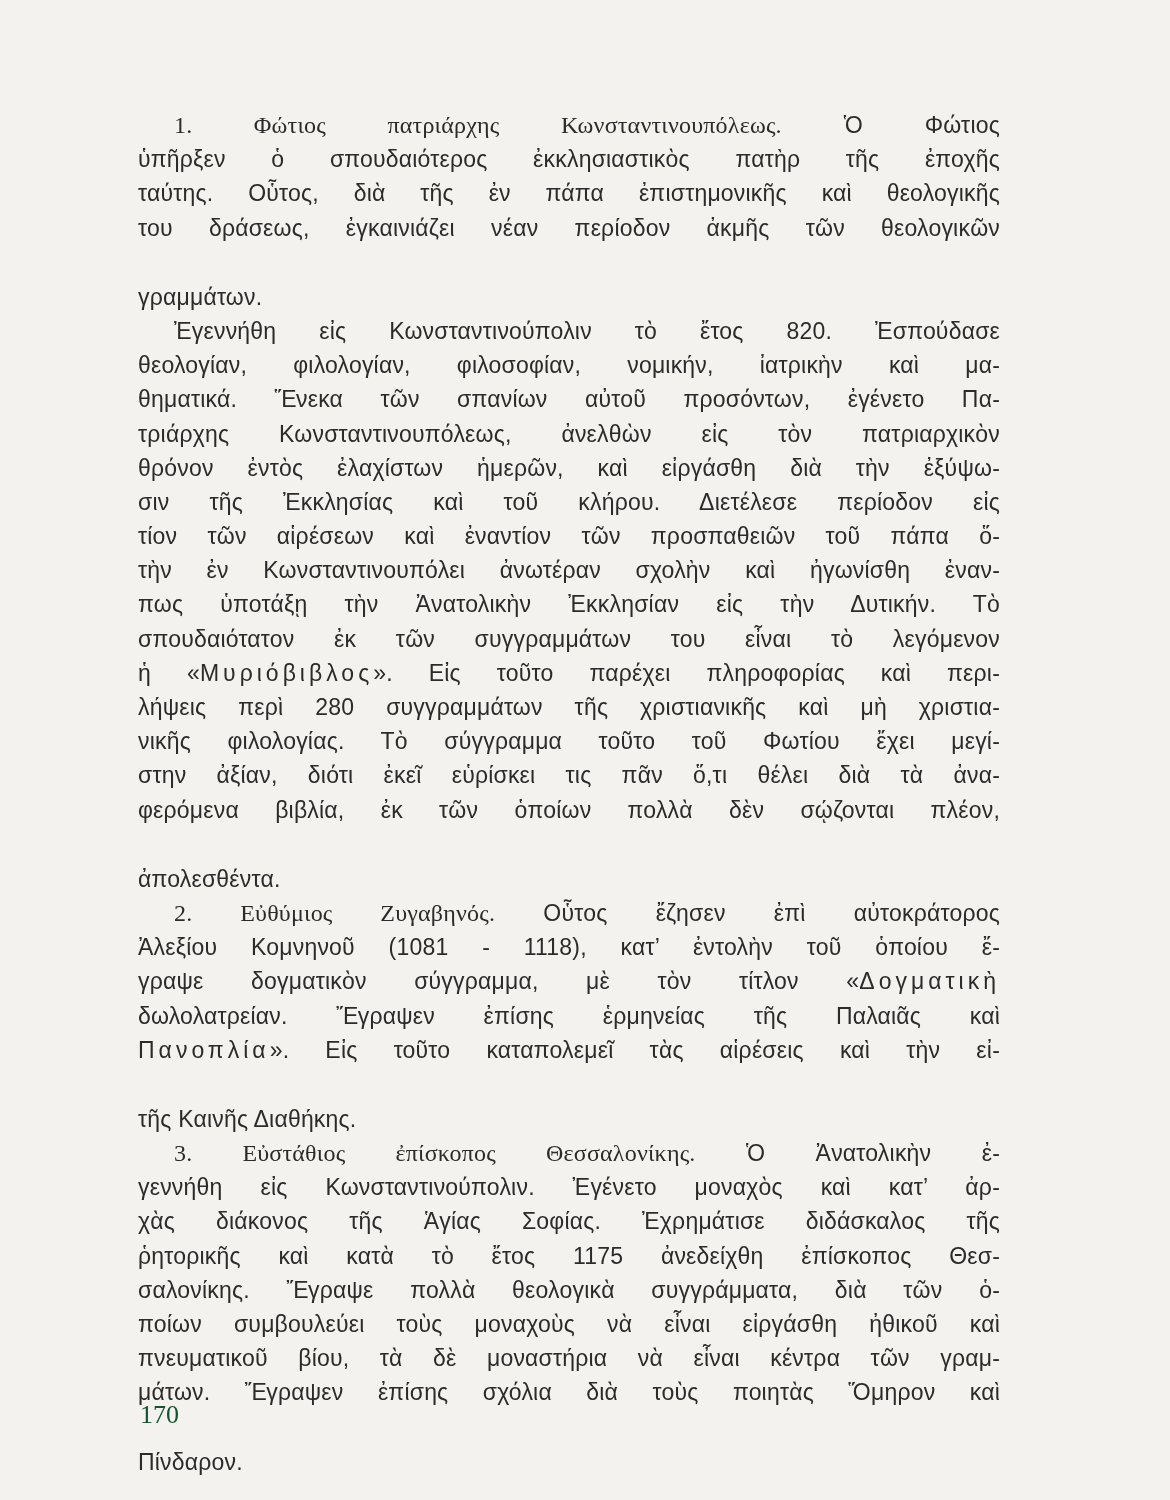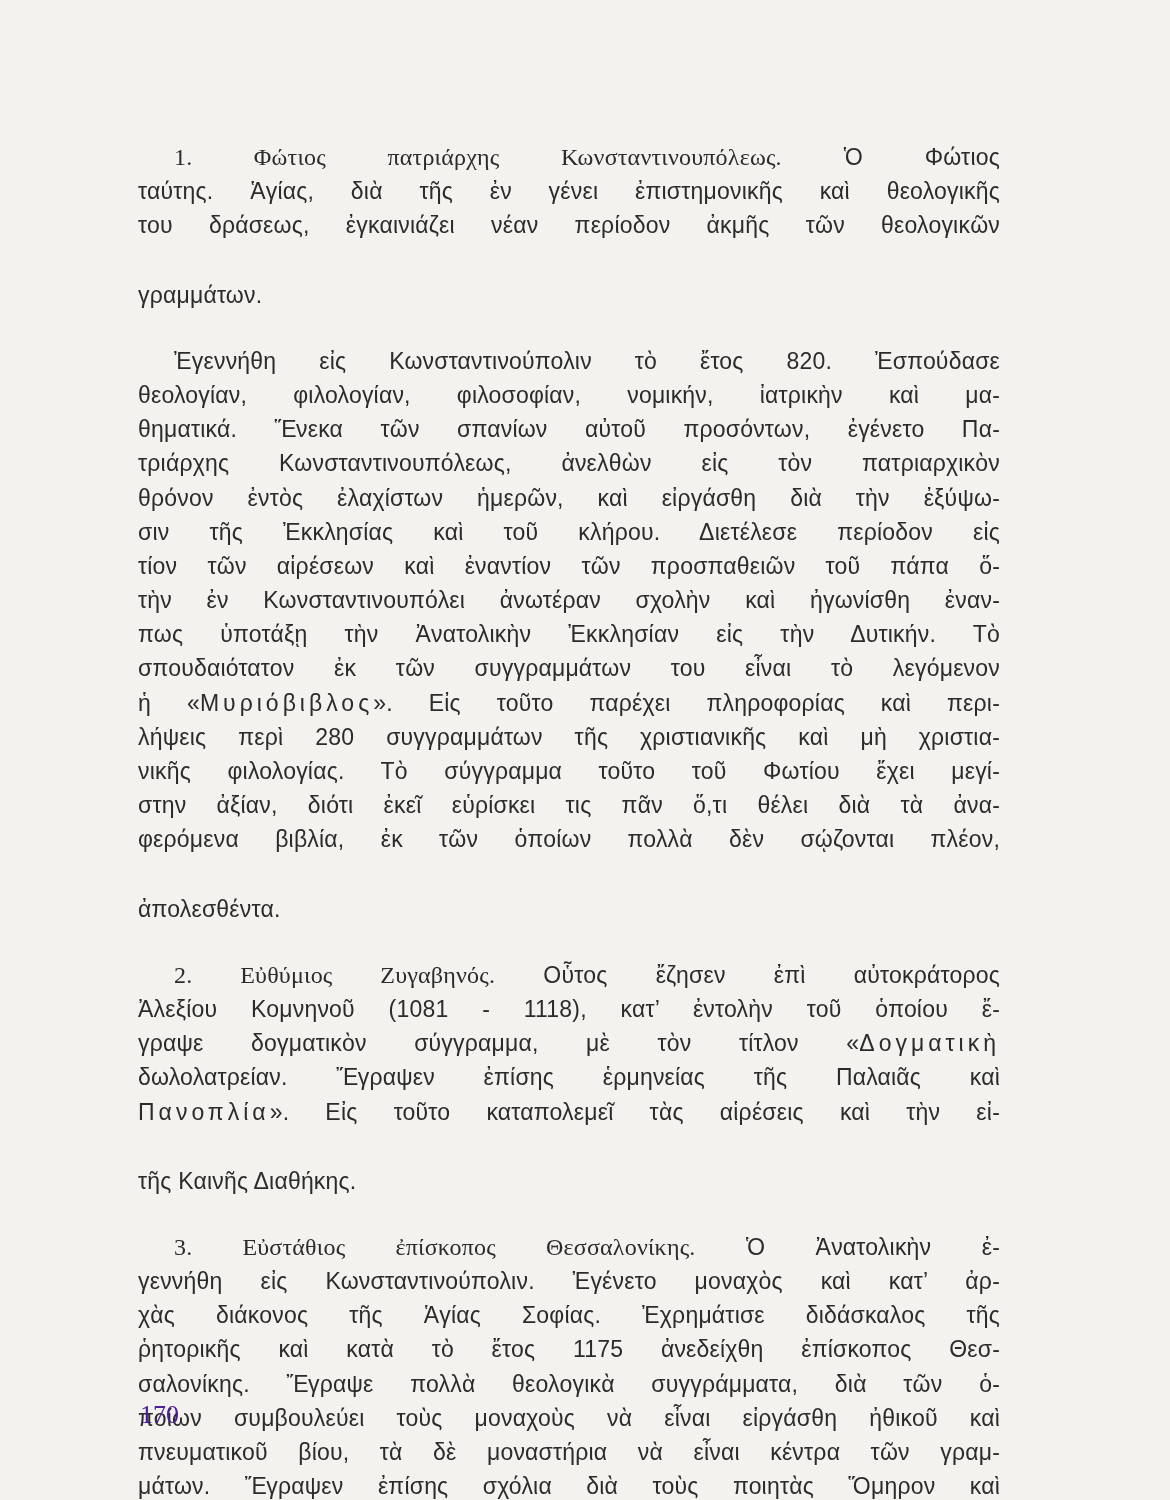--- a/index.html
+++ b/index.html
@@ -20,38 +20,39 @@
       display: block;
       height: 34.2px;
       line-height: 34px;
       font-size: 23px;
       white-space: nowrap;
       text-align: justify;
       text-align-last: justify;
       letter-spacing: 0.2px;
     }
     .line.last { text-align-last: left; margin-top: 35px; }
-    .line.indent { padding-left: 36px; margin-top: 32px; }
+    .line.indent { padding-left: 36px; }
     .heading { font-family: "Liberation Serif", "DejaVu Serif", serif; font-size: 24px; }
     .spaced { letter-spacing: 4px; }
     .page-number {
       position: absolute;
       left: 140px; top: 1400px;
       font-family: "Liberation Serif", "DejaVu Serif", serif;
-      font-size: 26px; color: #4c1d95;
+      font-size: 26px; color: #14532d;
     }
   </style>
 </head>
 <body>
 
 <div class="page">
 
   <div>
     <span class="line indent"><span class="heading">1. Φώτιος πατριάρχης Κωνσταντινουπόλεως.</span><span> Ὁ Φώτιος</span></span>
-    <span class="line">ταύτης. Ἁγίας, διὰ τῆς ἐν γένει ἐπιστημονικῆς καὶ θεολογικῆς</span>
+    <span class="line">ὑπῆρξεν ὁ σπουδαιότερος ἐκκλησιαστικὸς πατὴρ τῆς ἐποχῆς</span>
+    <span class="line">ταύτης. Οὗτος, διὰ τῆς ἐν πάπα ἐπιστημονικῆς καὶ θεολογικῆς</span>
     <span class="line">του δράσεως, ἐγκαινιάζει νέαν περίοδον ἀκμῆς τῶν θεολογικῶν</span>
     <span class="line last">γραμμάτων.</span>
     <span class="line indent">Ἐγεννήθη εἰς Κωνσταντινούπολιν τὸ ἔτος 820. Ἐσπούδασε</span>
     <span class="line">θεολογίαν, φιλολογίαν, φιλοσοφίαν, νομικήν, ἰατρικὴν καὶ μα-</span>
     <span class="line">θηματικά. Ἕνεκα τῶν σπανίων αὐτοῦ προσόντων, ἐγένετο Πα-</span>
     <span class="line">τριάρχης Κωνσταντινουπόλεως, ἀνελθὼν εἰς τὸν πατριαρχικὸν</span>
     <span class="line">θρόνον ἐντὸς ἐλαχίστων ἡμερῶν, καὶ εἰργάσθη διὰ τὴν ἐξύψω-</span>
     <span class="line">σιν τῆς Ἐκκλησίας καὶ τοῦ κλήρου. Διετέλεσε περίοδον εἰς</span>
     <span class="line">τίον τῶν αἱρέσεων καὶ ἐναντίον τῶν προσπαθειῶν τοῦ πάπα ὅ-</span>
     <span class="line">τὴν ἐν Κωνσταντινουπόλει ἀνωτέραν σχολὴν καὶ ἠγωνίσθη ἐναν-</span>

